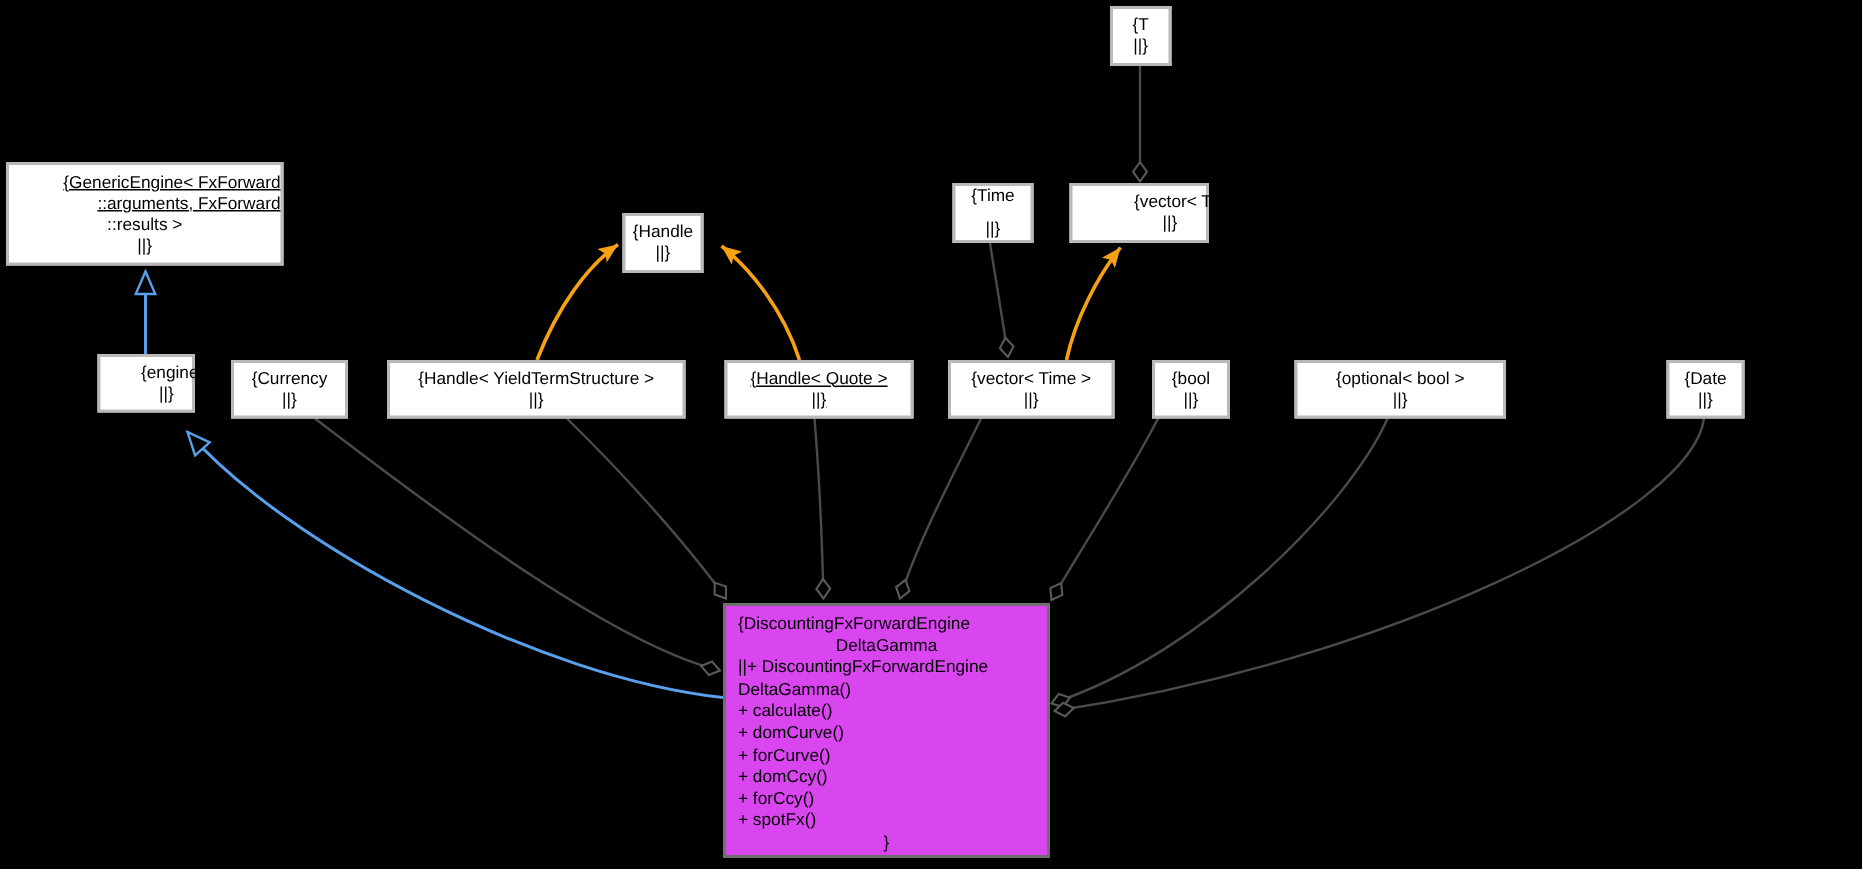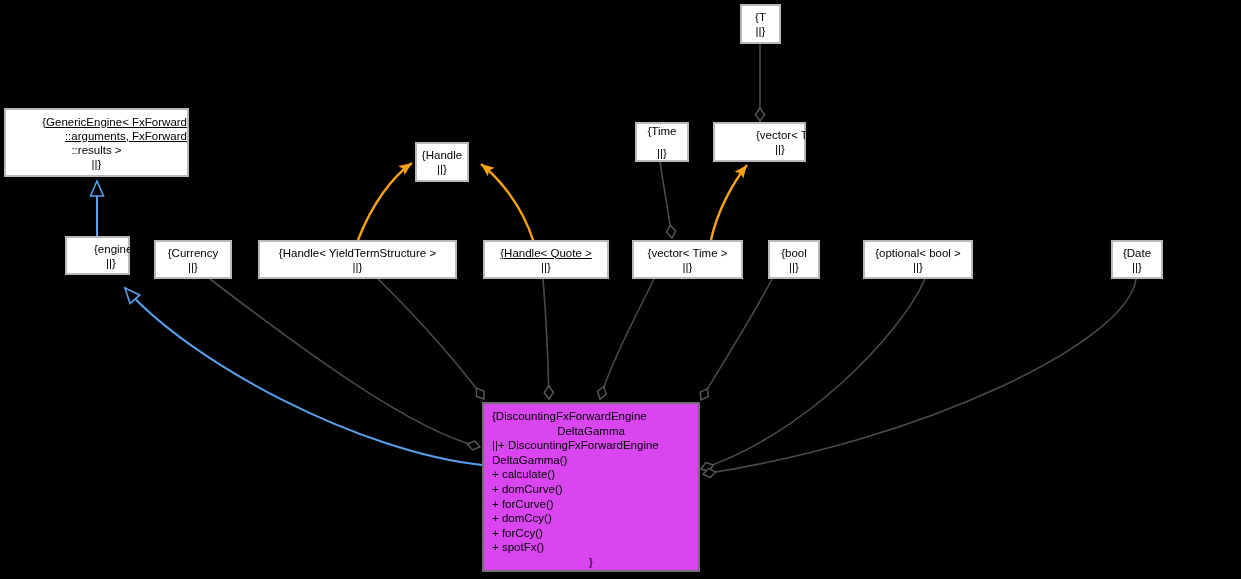--- a/index.html
+++ b/index.html
@@ -101,21 +101,21 @@
   <div class="node" style="left:632px;top:240px;width:111px;height:39px;">
     <div>{vector&lt; Time &gt;</div>
     <div>||}</div>
   </div>
 
   <div class="node" style="left:768px;top:240px;width:52px;height:39px;">
     <div>{bool</div>
     <div>||}</div>
   </div>
 
-  <div class="node" style="left:863px;top:240px;width:110px;height:39px;">
+  <div class="node" style="left:863px;top:240px;width:141px;height:39px;">
     <div>{optional&lt; bool &gt;</div>
     <div>||}</div>
   </div>
 
   <div class="node" style="left:1111px;top:240px;width:52px;height:39px;">
     <div>{Date</div>
     <div>||}</div>
   </div>
 
   <div class="node main" style="left:482px;top:402px;width:218px;height:170px;">

